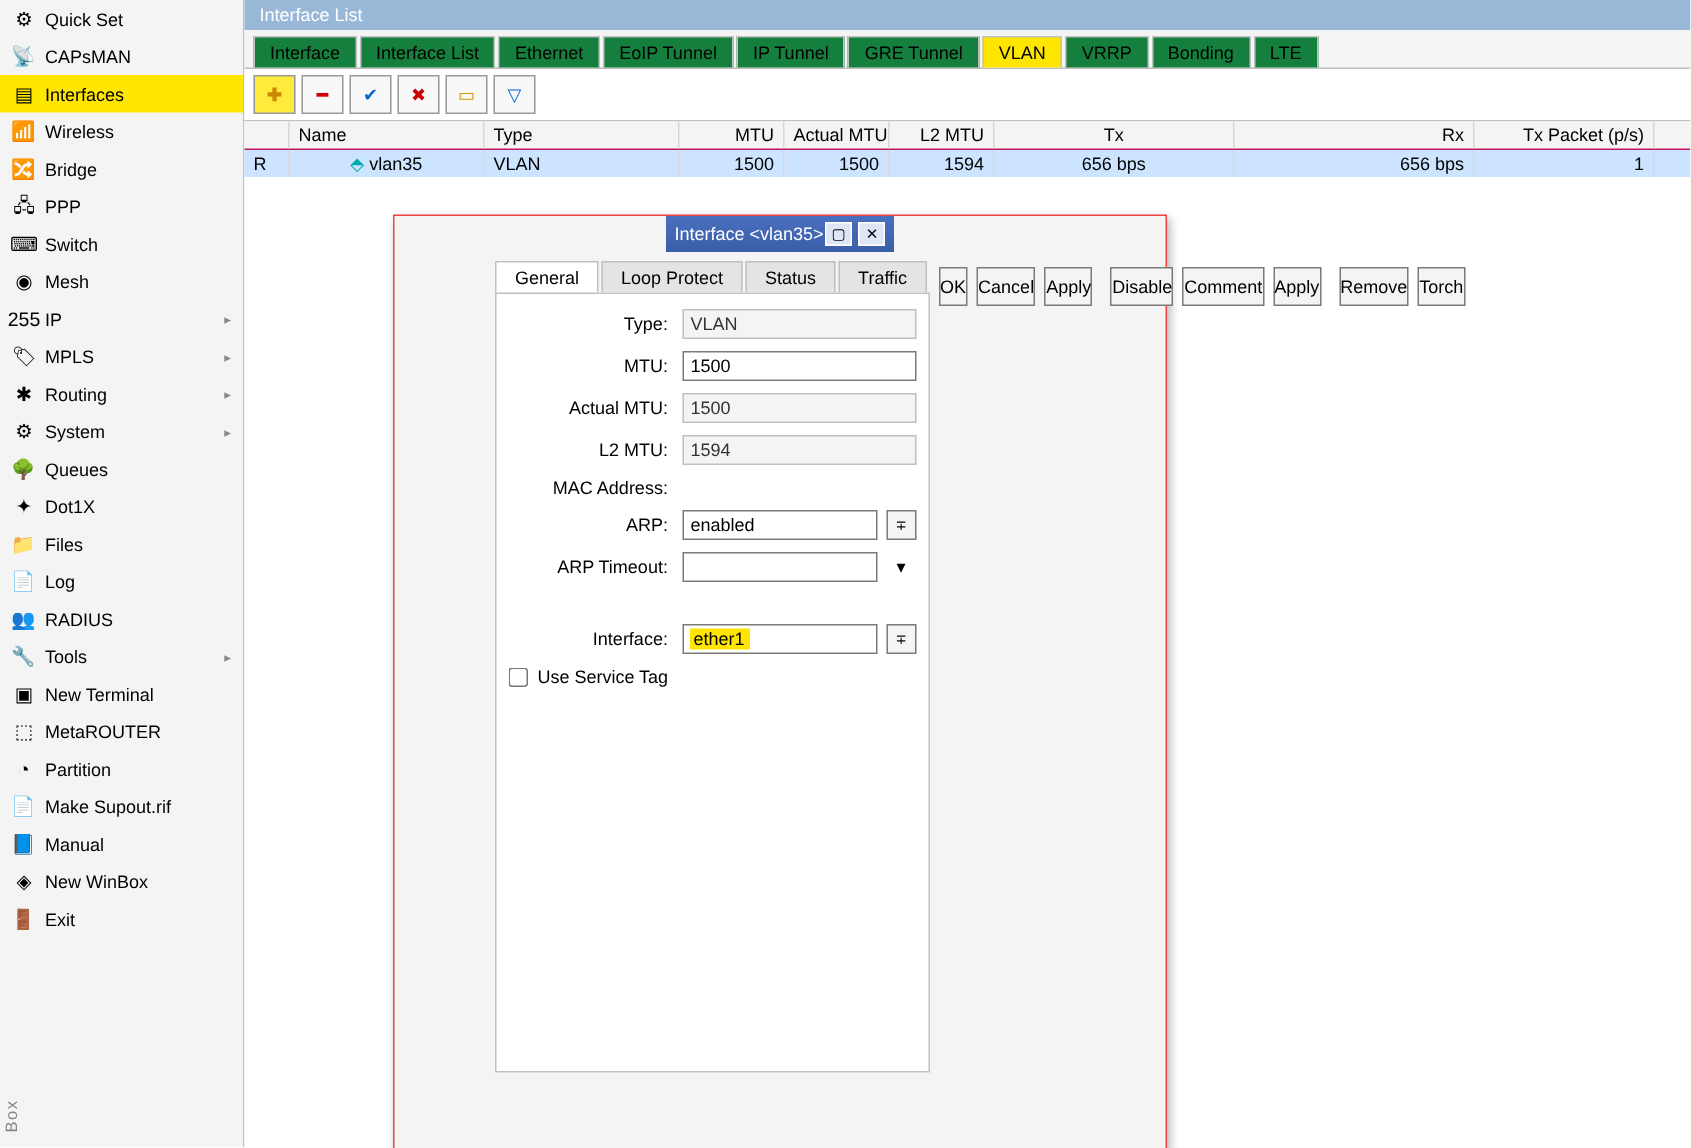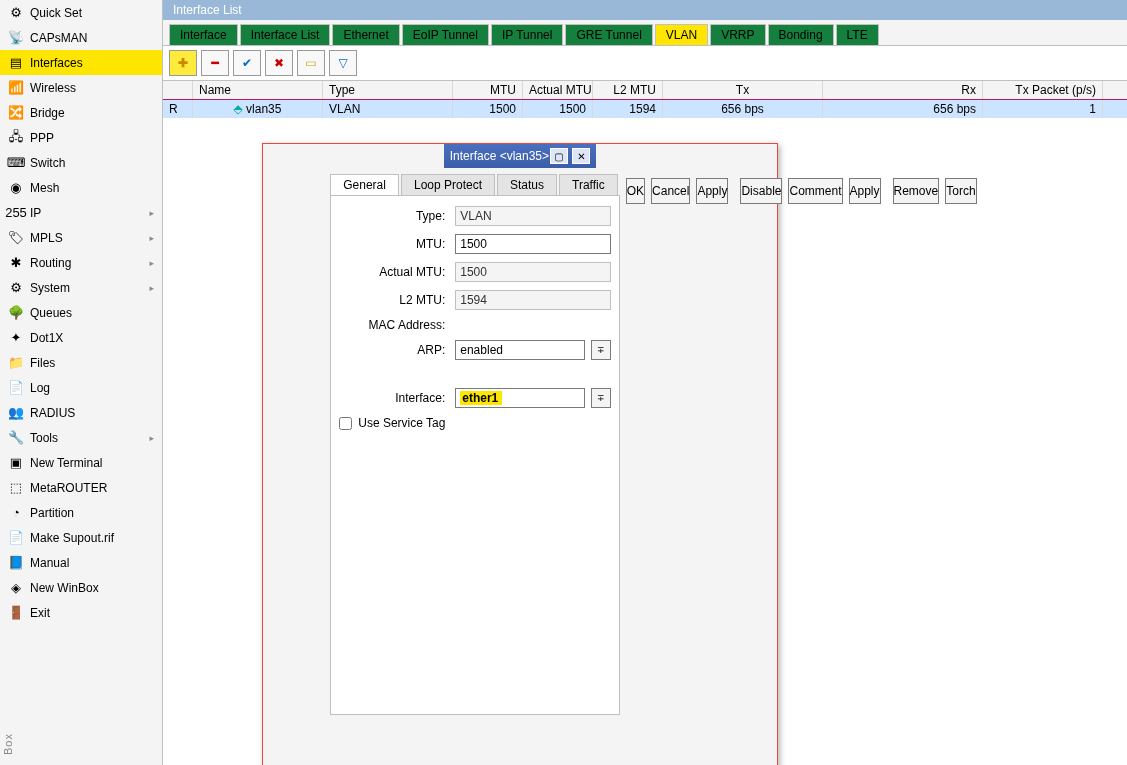--- a/index.html
+++ b/index.html
@@ -274,25 +274,30 @@
           <div class="input readonly">1594</div>
           </div>
         <div class="form-row">
             <label>MAC Address:</label>
           </div>
         <div class="form-row">
             <label>ARP:</label>
           <div class="input">enabled</div>
           <div class="drop-btn">∓</div>
           </div>
+        <div class="form-row">
+            <label>ARP Timeout:</label>
+          <div class="input"></div>
+          <div style="width:20px;text-align:center;">▾</div>
+          </div>
         <div class="spacer"></div>
         <div class="form-row">
             <label>Interface:</label>
           <div class="input">
-              <span class="hl-yellow" style="padding:0 4px 0 2px;font-weight:bold;">ether1</span>
+              <span class="hl-yellow" style="padding:0 4px 0 2px;">ether1</span>
             </div>
           <div class="drop-btn">∓</div>
           </div>
         <div class="chk">
           <input type="checkbox" style="">
           <span>Use Service Tag</span>
         </div>
       </div>
     </div>
     <div class="dlg-right">

